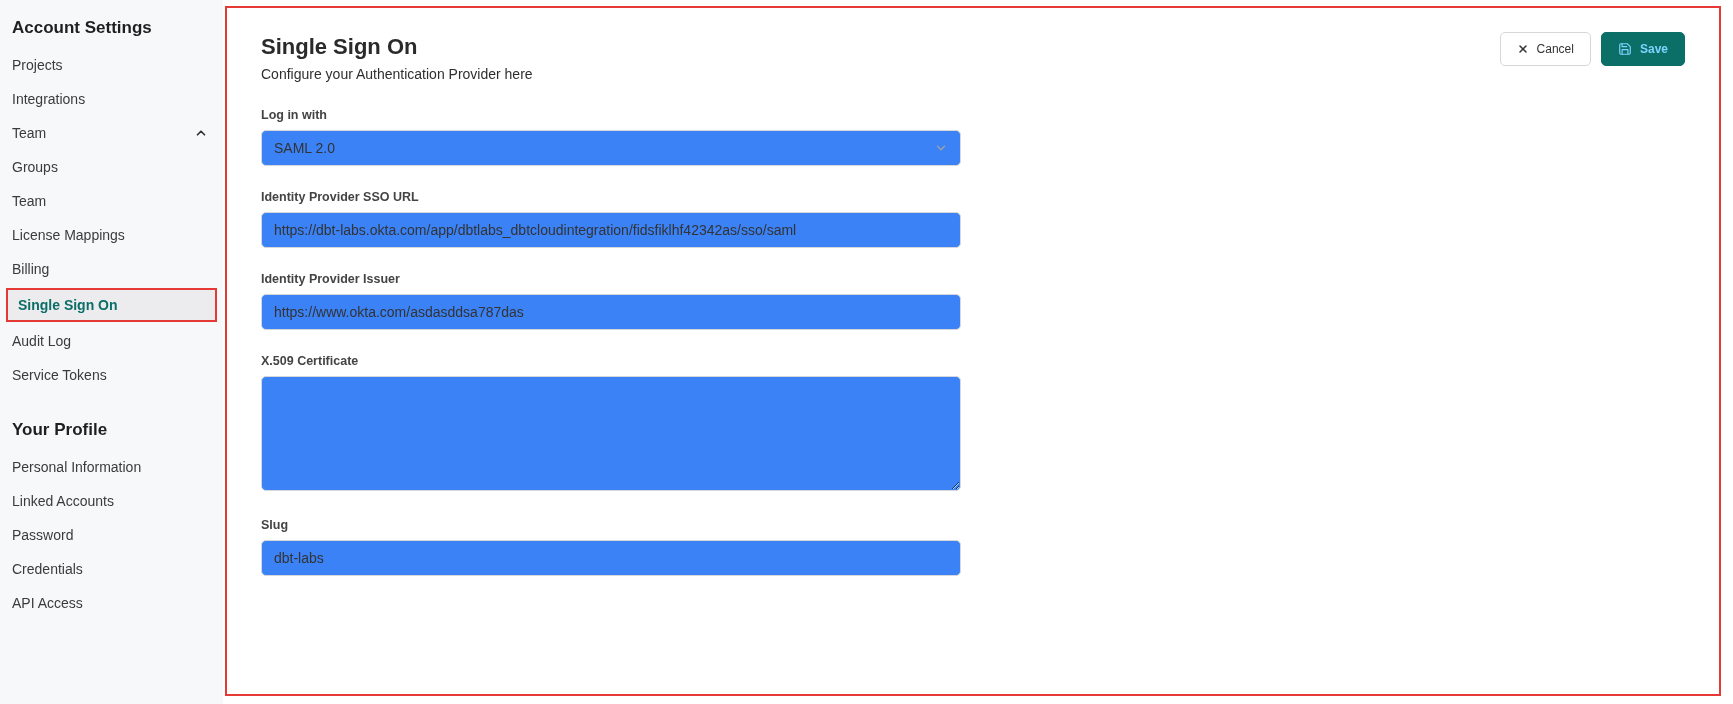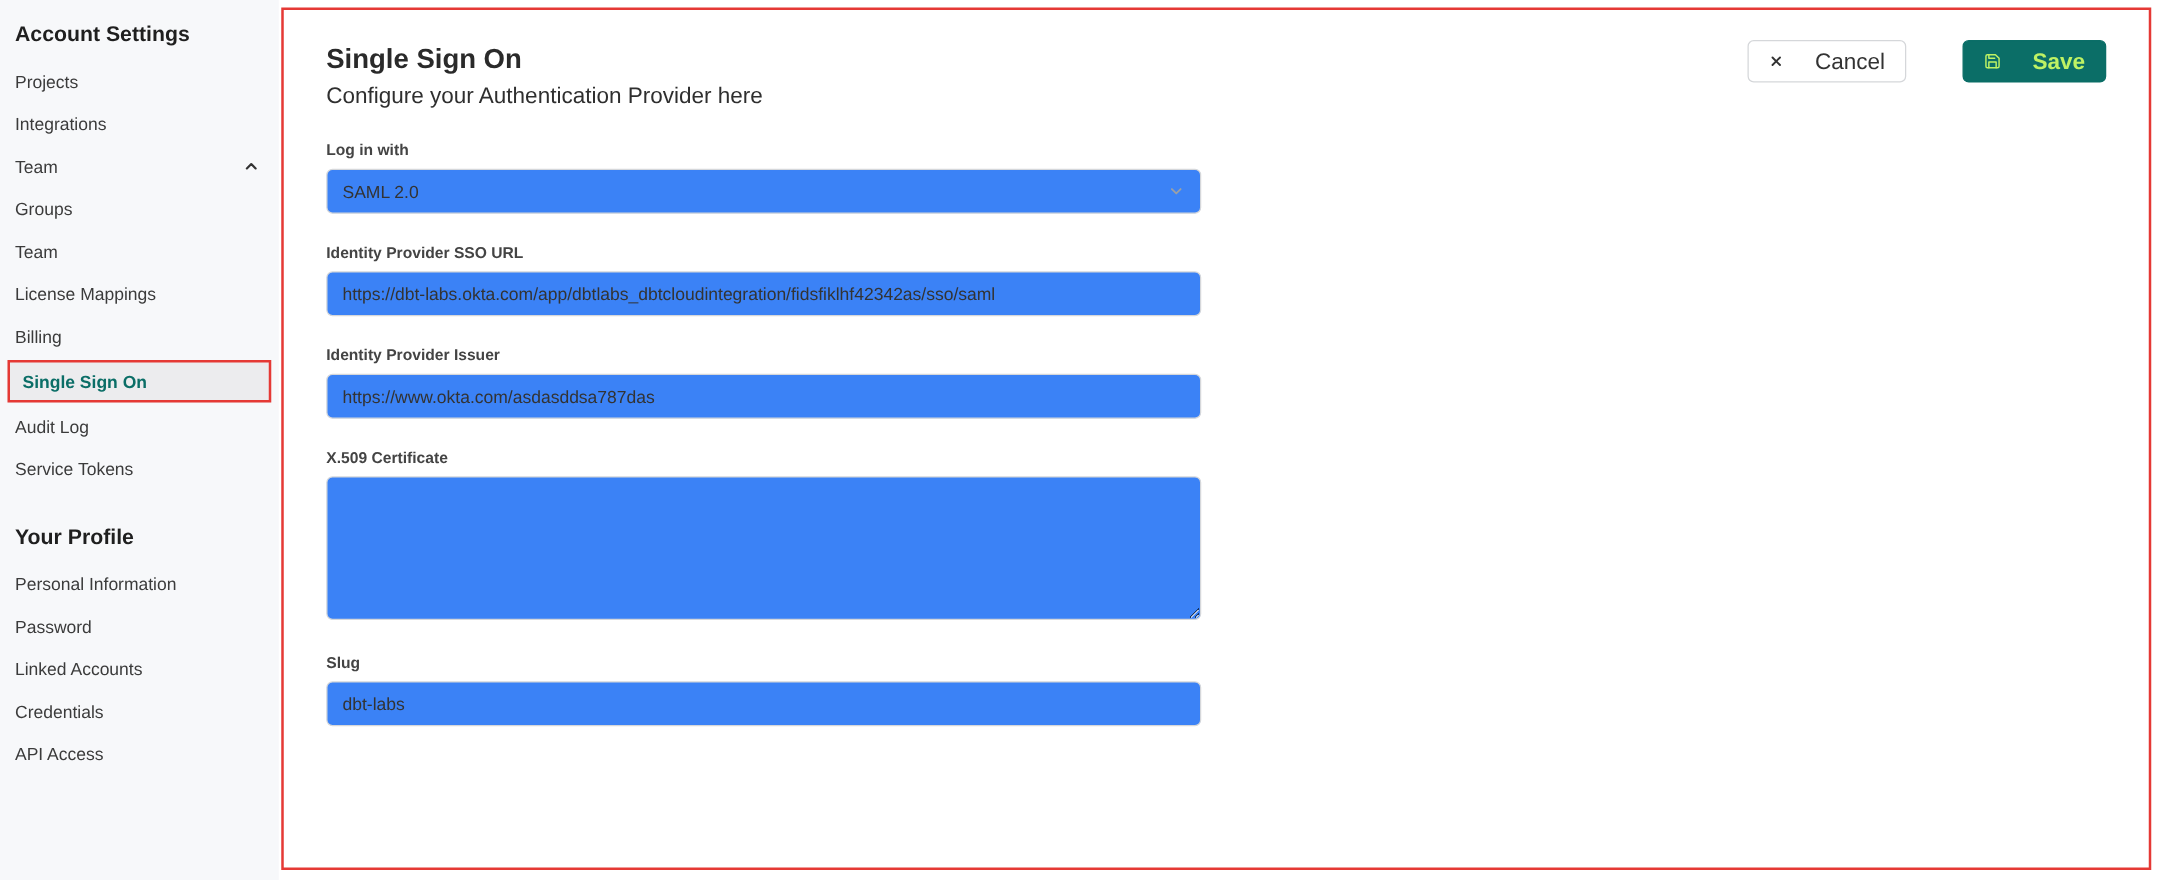--- a/index.html
+++ b/index.html
@@ -72,42 +72,41 @@
   .page-header {
     display: flex; align-items: flex-start; justify-content: space-between;
   }
   .page-title {
     font-size: 22px;
     font-weight: 700;
     color: #2a2a2a;
     margin: 4px 0 6px 0;
   }
   .page-sub {
-    font-size: 18px;
+    font-size: 14px;
     color: #2f2f2f;
     margin: 0 0 26px 0;
   }
   .btn-row { display:flex; gap:10px; margin-top:2px; }
   .btn {
-    display:inline-flex; align-items:center; gap:25px;
+    display:inline-flex; align-items:center; gap:8px;
     height: 34px; padding: 0 16px;
     border-radius: 5px;
-    font-size: 18px; font-weight: 500;
+    font-size: 12px; font-weight: 500;
     cursor: pointer;
     border: 1px solid var(--border);
     background: #fff;
     color: #333;
     justify-content: space-between;
   }
   .btn-primary {
     background: var(--teal);
     border-color: var(--teal);
-    color: #bef264;
+    color: #7dd3fc;
     font-weight: 600;
-    margin-left: 35px;
   }
   .form-group { margin-bottom: 24px; max-width: 700px; }
   .form-label {
     font-size: 12.5px;
     font-weight: 700;
     color: #444;
     margin-bottom: 8px;
     display:block;
   }
   .text-input, .select-box, .textarea {
@@ -170,24 +169,24 @@
     <span>Service Tokens</span>
   </div>
 
   <div class="section-gap"></div>
 
   <h3>Your Profile</h3>
   <div class="nav-item">
     <span>Personal Information</span>
   </div>
   <div class="nav-item">
+    <span>Linked Accounts</span>
+  </div>
+  <div class="nav-item">
     <span>Password</span>
-  </div>
-  <div class="nav-item">
-    <span>Linked Accounts</span>
   </div>
   <div class="nav-item">
     <span>Credentials</span>
   </div>
   <div class="nav-item">
     <span>API Access</span>
   </div>
 </nav>
 
 <div class="main-wrap">

